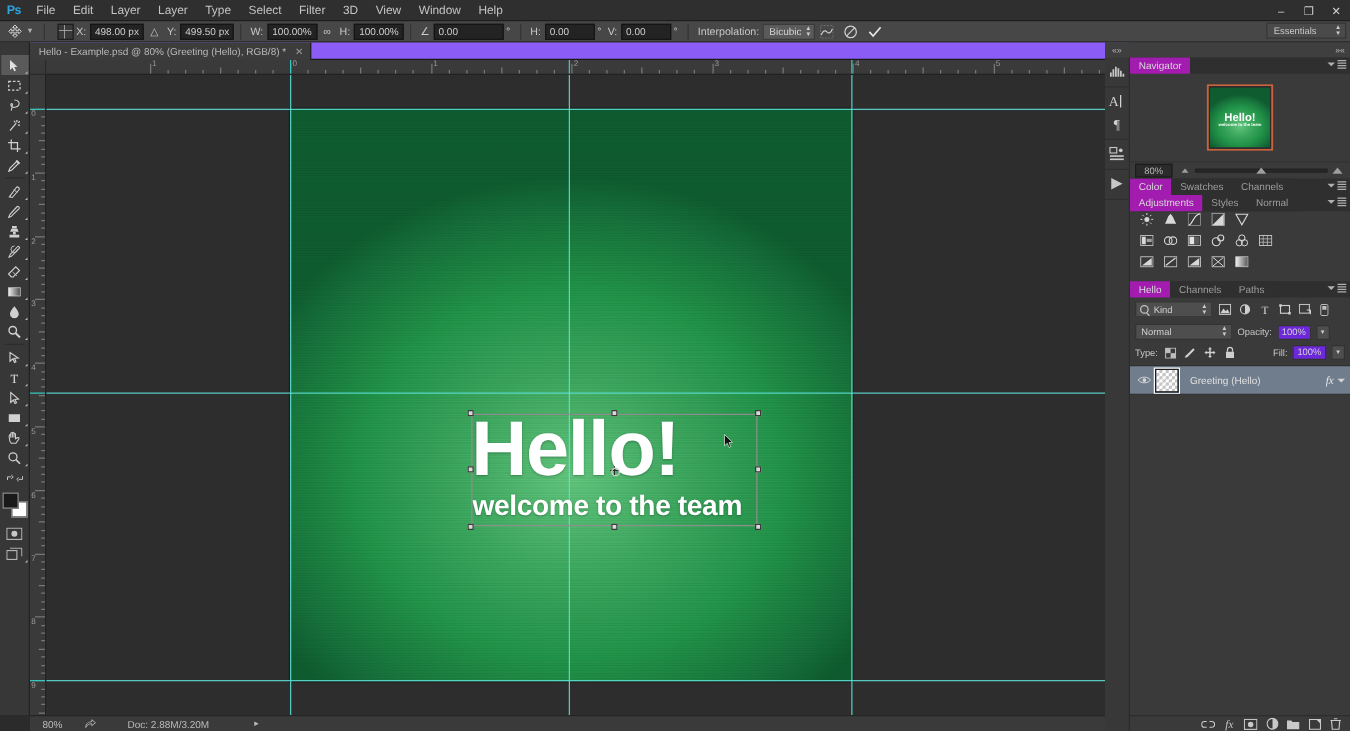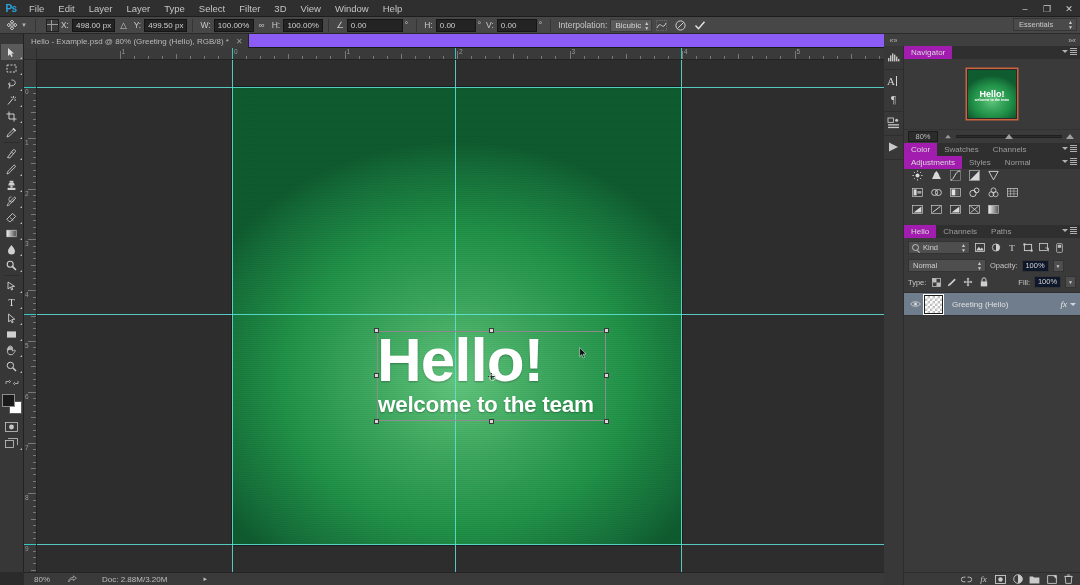--- a/index.html
+++ b/index.html
@@ -312,21 +312,21 @@
   .lay-fbtn { width: 13px; height: 13px; display: flex; align-items: center; justify-content: center; color: #cdcdcd; }
 
   .lay-blend { display: flex; align-items: center; gap: 4px; padding: 2px 4px; }
   .blend-select {
     background: #4e4e4e; border: 1px solid #333; height: 13px; line-height: 11px;
     font-size: 7.5px; color: #d0d0d0; padding: 0 12px 0 4px; width: 78px; position: relative;
   }
   .blend-select .arrows { position: absolute; right: 3px; top: 1px; font-size: 5px; line-height: 5px; color: #ccc; }
   .mini-label { font-size: 7.5px; color: #c5c5c5; }
   .mini-field {
-    background: #0f172a; border: 1px solid #333; color: #d2d2d2;
+    background: #6d28d9; border: 1px solid #333; color: #d2d2d2;
     height: 12px; line-height: 10px; font-size: 7.5px; width: 27px; text-align: center;
   }
   .mini-stepper {
     width: 11px; height: 12px; background: #4e4e4e; border: 1px solid #333;
     display: flex; align-items: center; justify-content: center; font-size: 5px; color: #ccc;
   }
   .lay-lock { display: flex; align-items: center; gap: 4px; padding: 2px 4px 4px; }
   .lock-btn { width: 12px; height: 12px; display: flex; align-items: center; justify-content: center; color: #cfcfcf; }
 
   .lay-list { border-top: 1px solid #303030; }

